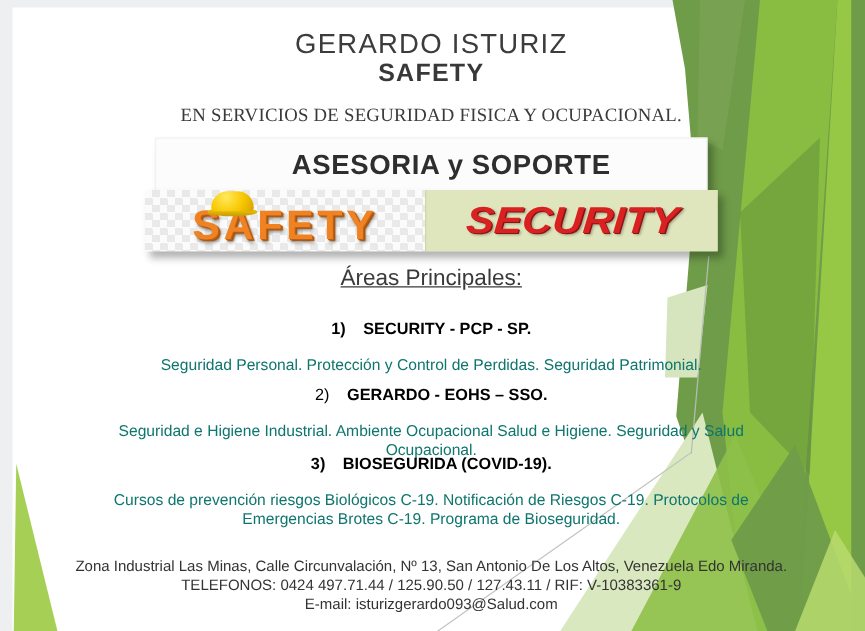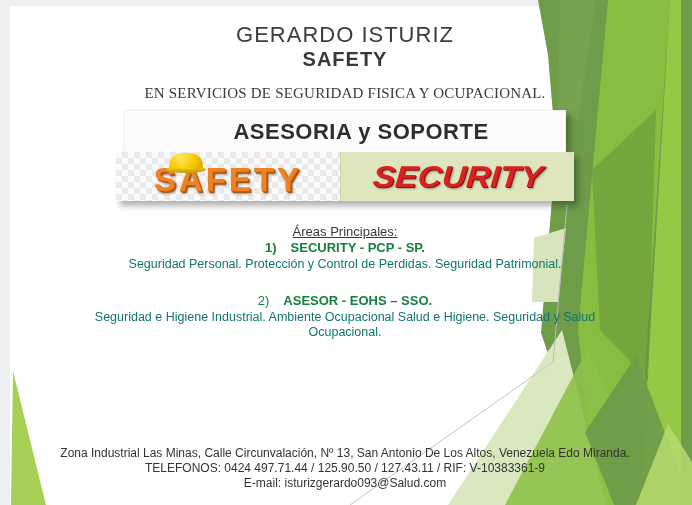--- a/index.html
+++ b/index.html
@@ -36,24 +36,24 @@
     border-radius:17px 17px 4px 4px;
     background:radial-gradient(circle at 35% 28%, #ffe95e, #f8c800 55%, #d9a000);}
   .hat .brim{position:absolute;left:0;top:13px;width:40px;height:7px;border-radius:50%;
     background:linear-gradient(#f8cd0c,#c79c06);}
   .logo-security{width:51%;display:flex;align-items:center;justify-content:center;
     background:#dfe5bc;border-left:1px solid #cfd8a6;}
   .logo-security .word{font-size:30px;font-weight:bold;font-style:italic;line-height:1;
     transform:scaleX(1.12) skewX(-4deg);transform-origin:center;
     color:#d92121;text-shadow:1px 1px 0 #8c1212,2px 2px 2px rgba(0,0,0,.3);}
 
-  .areas-head{top:224px;font-size:13px;}
+  .areas-head{top:212px;font-size:18px;}
   .areas-head span{text-decoration:underline;color:#3a3a3a;}
 
-  .area-title{margin:0;font-size:13px;font-weight:bold;color:#15803d;}
+  .area-title{margin:15px;font-size:13px;font-weight:bold;color:#000000;}
   .area-title .num{margin-right:14px;}
   .area-title .num.regular{font-weight:normal;}
   .area-desc{margin:2px auto 0;font-size:12.5px;line-height:1.16;color:#0f766e;}
   .item1{top:240px;}
   .item2{top:293px;}
   .item3{top:348px;}
   .item2 .area-desc{max-width:555px;}
   .item3 .area-desc{max-width:530px;}
 
   .footer{top:445px;font-size:12px;line-height:1.18;color:#333;}
@@ -118,25 +118,31 @@
 
     <div class="blk item1">
       <p class="area-title">
         <span class="num">1)</span><span>SECURITY - PCP - SP.</span>
       </p>
       <p class="area-desc">Seguridad Personal. Protección y Control de Perdidas. Seguridad Patrimonial.</p>
     </div>
 
     <div class="blk item2">
       <p class="area-title">
-        <span class="num regular">2)</span><span>ASESOR - EOHS – SSO.</span>
+        <span class="num regular">2)</span><span>GERARDO - EOHS – SSO.</span>
       </p>
       <p class="area-desc">Seguridad e Higiene Industrial. Ambiente Ocupacional Salud e Higiene. Seguridad y Salud Ocupacional.</p>
     </div>
 
+    <div class="blk item3">
+      <p class="area-title">
+        <span class="num">3)</span><span>BIOSEGURIDA (COVID-19).</span>
+      </p>
+      <p class="area-desc">Cursos de prevención riesgos Biológicos C-19. Notificación de Riesgos C-19. Protocolos de Emergencias Brotes C-19. Programa de Bioseguridad.</p>
+    </div>
 
     <div class="blk footer">
       <p>Zona Industrial Las Minas, Calle Circunvalación, Nº 13, San Antonio De Los Altos, Venezuela Edo  Miranda.</p>
       <p>TELEFONOS: 0424 497.71.44 / 125.90.50 / 127.43.11 / RIF: V-10383361-9</p>
       <p>E-mail: isturizgerardo093@Salud.com</p>
     </div>
 
   </div>
 </div>
 

